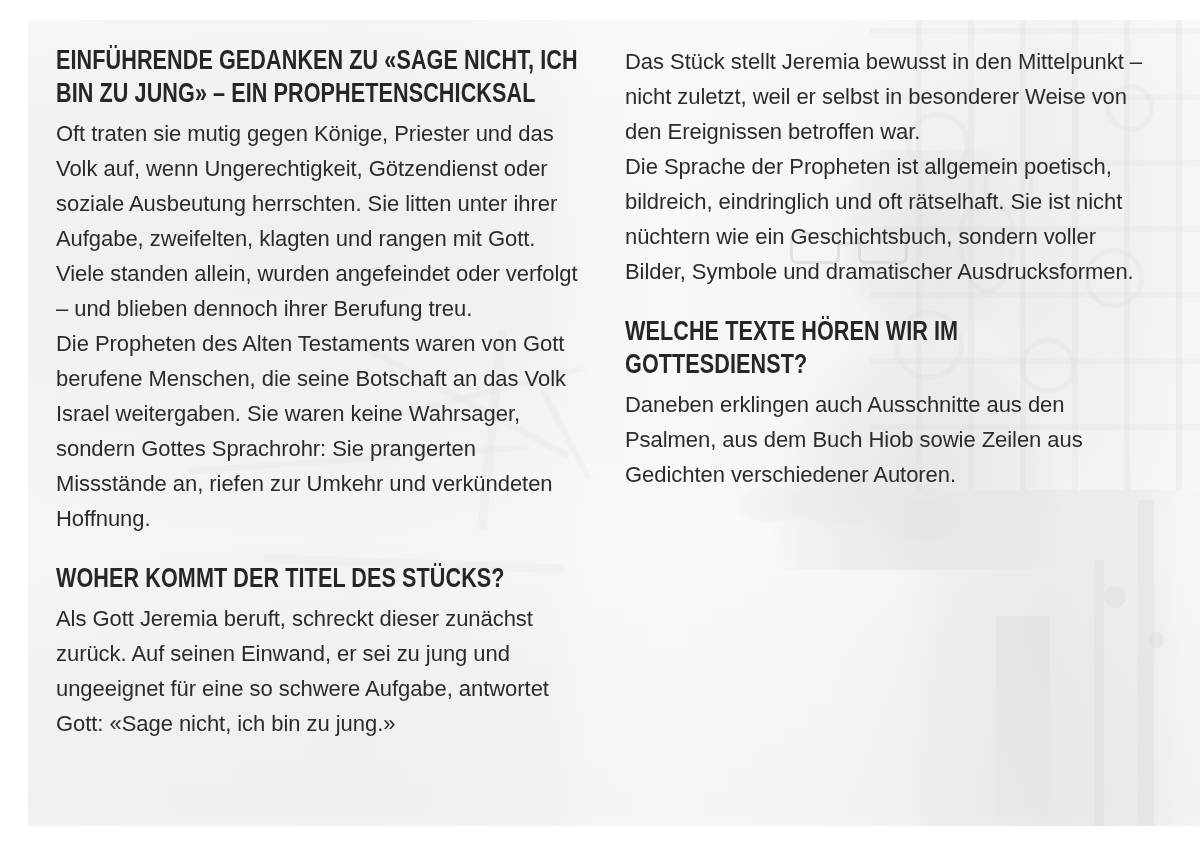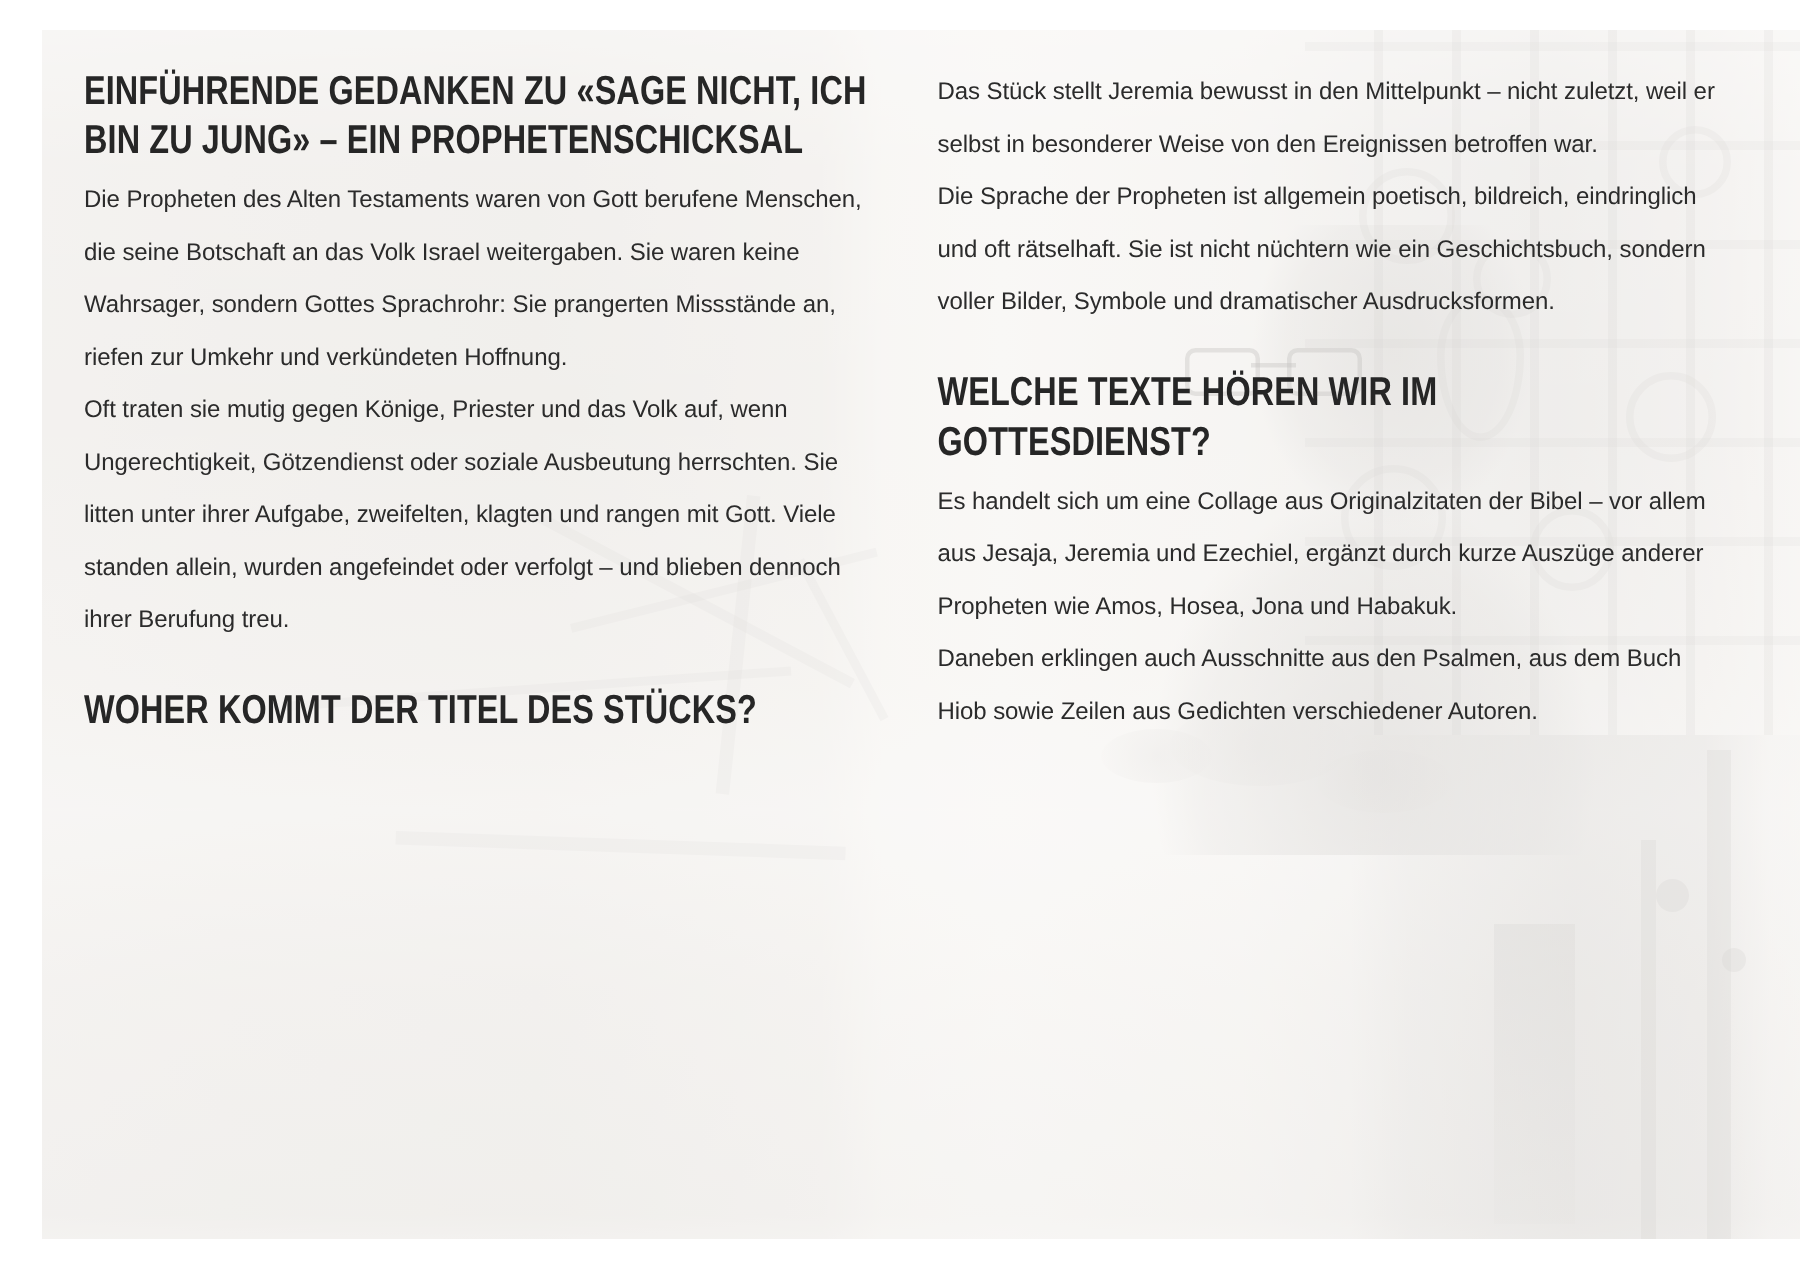--- a/index.html
+++ b/index.html
@@ -212,21 +212,21 @@
     transform-origin: left center;
     width: 125%;
     white-space: normal;
   }
   h2.section-heading.tight { margin-top: 0; }
   h2.section-heading.spaced { margin-top: 26px; }
 
   p.body-text {
     margin: 0;
     font-family: "Liberation Sans", sans-serif;
-    font-size: 16px;
+    font-size: 22px;
     line-height: 35px;
     font-weight: 400;
     color: #2b2b2b;
     letter-spacing: -0.05px;
   }
   p.body-text + p.body-text { margin-top: 0; }
 </style>
 </head>
 <body>
 
@@ -274,29 +274,29 @@
     <div class="bg-knob k1"></div>
     <div class="bg-knob k2"></div>
 
     <div class="bg-layer bg-veil"></div>
   </div>
 
   <div class="columns">
 
     <div class="col col-left">
       <h2 class="section-heading tight">Einführende Gedanken zu «Sage nicht, ich bin zu jung» – ein Prophetenschicksal</h2>
+      <p class="body-text">Oft traten sie mutig gegen Könige, Priester und das Volk auf, wenn Ungerechtigkeit, Götzendienst oder soziale Ausbeutung herrschten. Sie litten unter ihrer Aufgabe, zweifelten, klagten und rangen mit Gott. Viele standen allein, wurden angefeindet oder verfolgt – und blieben dennoch ihrer Berufung treu.</p>
       <p class="body-text">Die Propheten des Alten Testaments waren von Gott berufene Menschen, die seine Botschaft an das Volk Israel weitergaben. Sie waren keine Wahrsager, sondern Gottes Sprachrohr: Sie prangerten Missstände an, riefen zur Umkehr und verkündeten Hoffnung.</p>
-      <p class="body-text">Oft traten sie mutig gegen Könige, Priester und das Volk auf, wenn Ungerechtigkeit, Götzendienst oder soziale Ausbeutung herrschten. Sie litten unter ihrer Aufgabe, zweifelten, klagten und rangen mit Gott. Viele standen allein, wurden angefeindet oder verfolgt – und blieben dennoch ihrer Berufung treu.</p>
 
       <h2 class="section-heading spaced">Woher kommt der Titel des Stücks?</h2>
+      <p class="body-text">Als Gott Jeremia beruft, schreckt dieser zunächst zurück. Auf seinen Einwand, er sei zu jung und ungeeignet für eine so schwere Aufgabe, antwortet Gott: «Sage nicht, ich bin zu jung.»</p>
     </div>
 
     <div class="col col-right">
       <p class="body-text">Das Stück stellt Jeremia bewusst in den Mittelpunkt – nicht zuletzt, weil er selbst in besonderer Weise von den Ereignissen betroffen war.</p>
       <p class="body-text">Die Sprache der Propheten ist allgemein poetisch, bildreich, eindringlich und oft rätselhaft. Sie ist nicht nüchtern wie ein Geschichtsbuch, sondern voller Bilder, Symbole und dramatischer Ausdrucksformen.</p>
 
       <h2 class="section-heading spaced">Welche Texte hören wir im Gottesdienst?</h2>
-      <p class="body-text">Es handelt sich um eine Collage aus Originalzitaten der Bibel – vor allem aus Jesaja, Jeremia und Ezechiel, ergänzt durch kurze Auszüge anderer Propheten wie Amos, Hosea, Jona und Habakuk.</p>
       <p class="body-text">Daneben erklingen auch Ausschnitte aus den Psalmen, aus dem Buch Hiob sowie Zeilen aus Gedichten verschiedener Autoren.</p>
     </div>
 
   </div>
 </div>
 
 </body></html>

